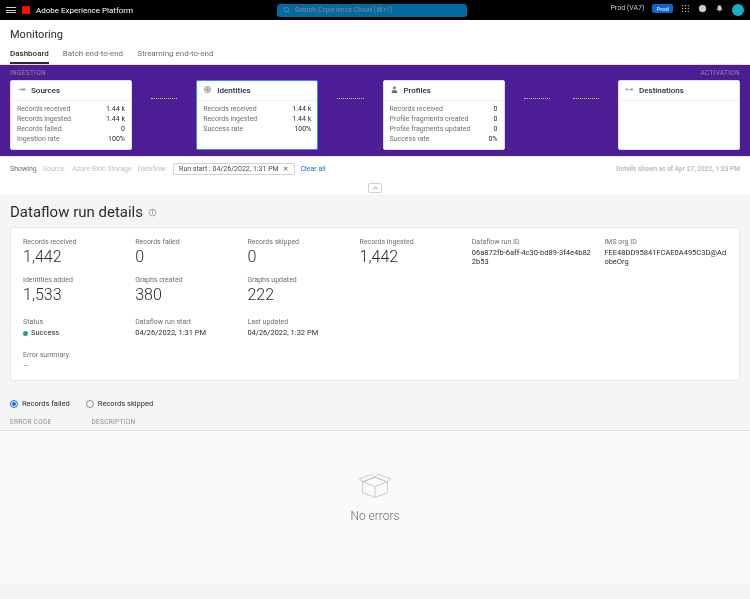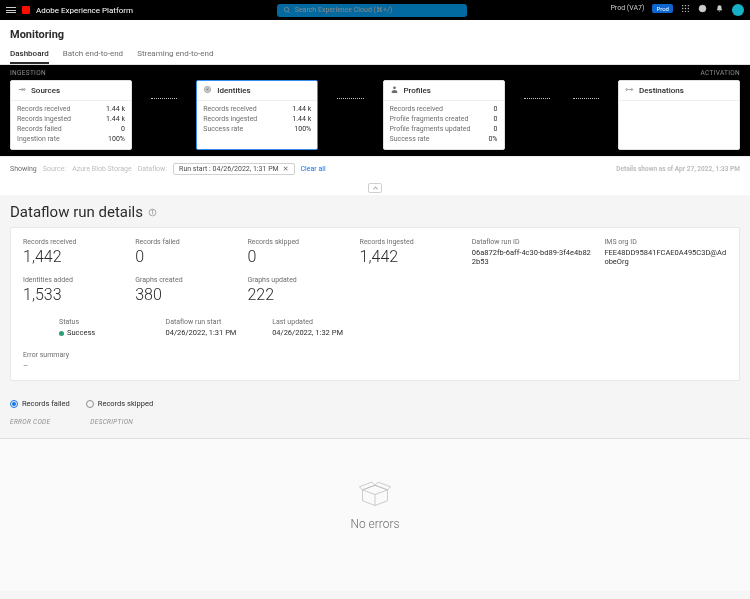--- a/index.html
+++ b/index.html
@@ -14,26 +14,26 @@
   .search-box { background: #0369a1; border-radius: 3px; display: flex; align-items: center; padding: 2px 6px; width: 190px; height: 13px;}
   .search-box svg { width:8px; height:8px; }
   .search-box input { background: transparent; border: none; outline: none; color: #ccc; font-size: 7px; margin-left: 4px; flex:1;}
   .search-box input::placeholder{color:#888;}
   .topbar-right { display: flex; align-items: flex-start; gap: 8px; }
   .topbar-right .label { font-size: 7px; color: #ccc; }
   .badge-prod { background: #0d66d0; color: #fff; font-size: 6px; padding: 1px 4px; border-radius: 2px; }
   .topbar-right svg { width: 9px; height: 9px; fill: #ccc; }
   .avatar { width: 12px; height: 12px; border-radius: 50%; background: #16b1c7; }
 
-  .page-title { font-size: 11px; font-weight: 700; padding: 8px 10px 4px; background:#fff; }
+  .page-title { font-size: 11px; font-weight: 400; padding: 8px 10px 4px; background:#fff; }
   .subtabs { display: flex; gap: 14px; padding: 0 10px; border-bottom: 1px solid #e0e0e0; background:#fff;}
   .subtab { font-size: 8px; color: #6e6e6e; padding: 4px 0; cursor: pointer; }
   .subtab.active { color: #2c2c2c; border-bottom: 2px solid #2c2c2c; font-weight:500;}
 
-  .stage-section{padding:4px 10px 6px;background:#000000;}
+  .stage-section{padding:4px 10px 6px;background:#4c1d95;}
   .stage-header { display:flex; justify-content:space-between; align-items:center;}
   .stage-label { font-size: 6.5px; color: #8e8e8e; letter-spacing: 0.3px; }
   .stage-row { display: flex; align-items: stretch; gap: 15px; margin-top: 3px;}
   .card { background: #fff; border: 1px solid #e0e0e0; border-radius: 2px; width: 122px; padding: 0; display:flex; flex-direction:column;}
   .card.selected { border: 1.5px solid #378ef0; }
   .card-head { display: flex; align-items: center; gap: 5px; padding: 4px 6px; border-bottom: 1px solid #efefef; font-size: 8px; font-weight: 500; }
   .card-head svg{width:9px;height:9px;flex-shrink:0;}
   .card-body { padding: 4px 6px 6px; display:flex; flex-direction:column; gap:2px;}
   .card-row { display: flex; justify-content: space-between; font-size: 7px; color: #6e6e6e; }
   .card-row .val { color: #2c2c2c; }
@@ -52,33 +52,33 @@
 
   .details-section { padding: 8px 10px; }
   .details-title { font-size: 15px; font-weight: 400; display: flex; align-items: center; gap: 5px; }
   .details-title svg{width:9px;height:9px;}
   .details-panel { background: #fff; border: 1px solid #e8e8e8; border-radius: 2px; margin-top: 6px; padding: 10px 12px; }
   .metric-grid { display: grid; grid-template-columns: repeat(4, 1fr) 1.2fr 1.2fr; gap: 8px 10px; }
   .metric-grid.row2{ grid-template-columns: repeat(4, 1fr) 1.2fr 1.2fr; margin-top:10px;}
   .metric .label { font-size: 7px; color: #6e6e6e; }
   .metric .big { font-size: 16px; font-weight: 300; color: #2c2c2c; margin-top: 1px; }
   .metric .small { font-size: 7.5px; color: #2c2c2c; margin-top: 2px; word-break: break-all; }
-  .status-row{margin-top:14px; display:grid; grid-template-columns: repeat(4, 1fr) 1.2fr 1.2fr; gap:8px 10px;margin-left:36px;}
+  .status-row{margin-top:14px; display:grid; grid-template-columns: repeat(4, 1fr) 1.2fr 1.2fr; gap:8px 10px;}
   .status-dot { width: 5px; height: 5px; border-radius: 50%; background: #2d9d78; display: inline-block; margin-right: 3px; vertical-align:middle;}
   .error-summary{margin-top:14px;}
   .error-summary .label{font-size:7px;color:#6e6e6e;}
   .error-summary .val{font-size:8px;color:#6e6e6e;margin-top:2px;}
 
   .radio-row { display: flex; gap: 16px; padding: 10px; align-items:center;}
   .radio { display: flex; align-items: center; gap: 4px; font-size: 7.5px; color: #2c2c2c; cursor:pointer;}
   .radio-circle{width:8px;height:8px;border:1px solid #8e8e8e;border-radius:50%;display:flex;align-items:center;justify-content:center;}
   .radio.checked .radio-circle{border-color:#1473e6;}
   .radio.checked .radio-circle::after{content:'';width:4px;height:4px;background:#1473e6;border-radius:50%;}
 
-  .table-head { display: flex; gap: 40px; padding: 0 10px 12px; font-size: 6.5px; color: #8e8e8e; letter-spacing:0.3px; border-bottom:1px solid #e0e0e0;font-style:italic;}
+  .table-head { display: flex; gap: 40px; padding: 0 10px 4px; font-size: 6.5px; color: #8e8e8e; letter-spacing:0.3px; border-bottom:1px solid #e0e0e0;}
   .empty-state { display: flex; flex-direction: column; align-items: center; justify-content: center; padding: 40px 0 60px; background: #fafafa; }
   .empty-state svg { width: 38px; height: 28px; margin-bottom: 10px; }
   .empty-text { font-size: 12px; color: #6e6e6e; font-weight: 300; }
 </style>
 </head>
 <body>
 
 <div class="topbar">
   <div class="topbar-left">
     <div class="menu-icon">

